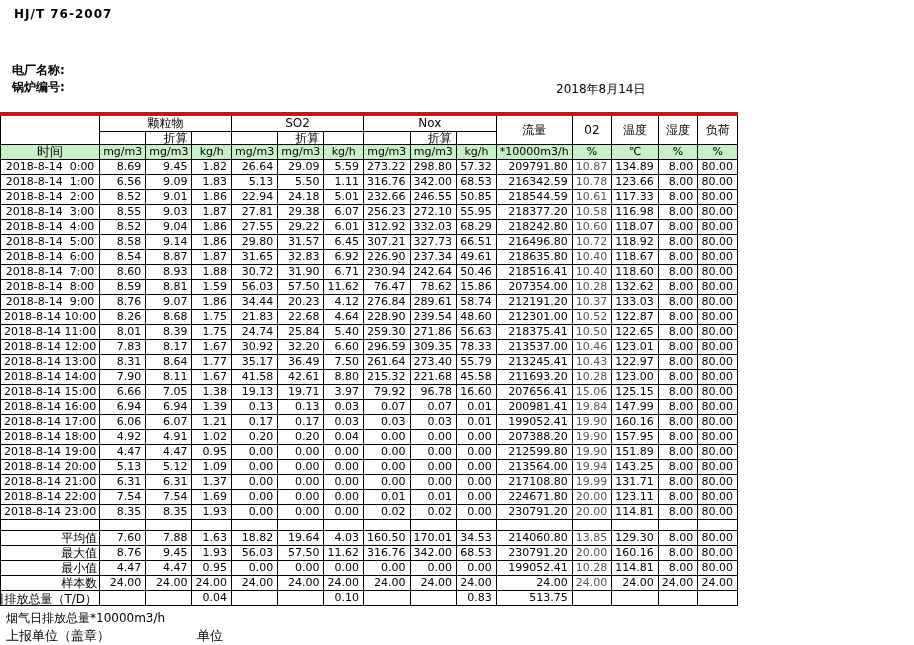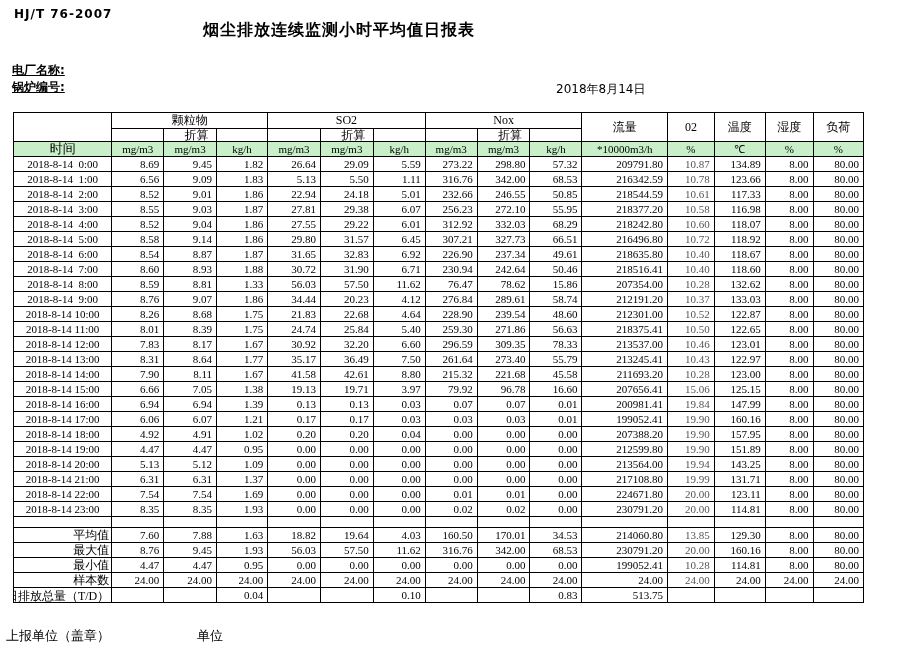--- a/index.html
+++ b/index.html
@@ -1,24 +1,24 @@
 <!DOCTYPE html>
 <html style="--green: #c8efc8;"><head>
 <meta charset="utf-8">
 <style>
   html,body{margin:0;padding:0;background:#fff;}
   body{width:914px;height:645px;font-family:"DejaVu Sans","Liberation Sans",sans-serif;color:#000;}
-  .page{position:relative;width:864px;height:645px;overflow:hidden;background:#fff;}
+  .page{position:relative;width:738px;height:645px;overflow:hidden;background:#fff;}
   .doc-code{position:absolute;left:14px;top:7px;font-size:12px;font-weight:bold;letter-spacing:1px;}
   .title{position:absolute;left:203px;top:20px;font-size:16px;font-weight:bold;letter-spacing:1px;}
-  .meta{position:absolute;font-size:12px;font-weight:bold;text-decoration:underline;}
+  .meta{position:absolute;font-size:12px;font-weight:bold;}
   .plant{left:12px;top:62px;}
   .boiler{left:12px;top:79px;}
   .date{position:absolute;left:556px;top:81px;font-size:12px;font-weight:normal;}
-  table{position:absolute;left:13px;top:112px;border-collapse:collapse;table-layout:fixed;border-top:1px solid #b91c1c;font-family:Liberation Serif, serif;}
+  table{position:absolute;left:0;top:112px;border-collapse:collapse;table-layout:fixed;border-top:4px solid #b91c1c;}
   td,th{border:1px solid #000;font-weight:normal;font-size:11px;height:14px;line-height:14px;padding:0 3px;overflow:hidden;box-sizing:content-box;}
   thead .hA td,thead .hA th{font-size:12px;text-align:center;height:15px;line-height:15px;}
   thead .hB td{font-size:12px;text-align:center;height:12px;line-height:12px;padding-left:16px;}
   thead .hC td{background:var(--green,#c8efc8);text-align:center;height:14px;line-height:14px;}
   thead .hC td.timehead{font-size:13px;}
   td.time{text-align:center;white-space:pre;}
   td.num{text-align:right;padding-right:4px;}
   td.c10{color:#555;}
   tr.spacer td{height:10px;line-height:10px;}
   td.slabel{text-align:right;font-size:12px;padding-right:2px;}
@@ -26,21 +26,20 @@
   .ovl{position:absolute;right:2px;top:1px;white-space:nowrap;font-size:12px;}
   .f1{position:absolute;left:6px;top:610px;font-size:12px;}
   .f2{position:absolute;left:6px;top:627px;font-size:13px;}
   .f3{position:absolute;left:197px;top:627px;font-size:13px;}
 </style>
 </head>
 <body>
 
 <div class="page">
   <div class="doc-code">HJ/T  76-2007</div>
-  <div class="title">烟尘排放连续监测小时平均值日报表</div>
   <div class="meta plant">电厂名称:</div>
   <div class="meta boiler">锅炉编号:</div>
   <div class="date">2018年8月14日</div>
 
   <table id="report">
       <colgroup>
         <col style="width:101px">
         <col style="width:54px">
         <col style="width:55px">
         <col style="width:54px">
@@ -231,21 +230,21 @@
           <td class="num c9">218516.41</td>
           <td class="num c10">10.40</td>
           <td class="num c11">118.60</td>
           <td class="num c12">8.00</td>
           <td class="num c13">80.00</td>
         </tr>
         <tr>
           <td class="time">2018-8-14  8:00</td>
           <td class="num c0">8.59</td>
           <td class="num c1">8.81</td>
-          <td class="num c2">1.33</td>
+          <td class="num c2">1.59</td>
           <td class="num c3">56.03</td>
           <td class="num c4">57.50</td>
           <td class="num c5">11.62</td>
           <td class="num c6">76.47</td>
           <td class="num c7">78.62</td>
           <td class="num c8">15.86</td>
           <td class="num c9">207354.00</td>
           <td class="num c10">10.28</td>
           <td class="num c11">132.62</td>
           <td class="num c12">8.00</td>
@@ -606,15 +605,16 @@
           <td class="num c8">0.83</td>
           <td class="num c9">513.75</td>
           <td class="num c10"></td>
           <td class="num c11"></td>
           <td class="num c12"></td>
           <td class="num c13"></td>
         </tr>
       </tbody>
     </table>
 
+  <div class="f1">烟气日排放总量*10000m3/h</div>
   <div class="f2">上报单位（盖章）</div>
   <div class="f3">单位</div>
 </div>
 
 </body></html>

